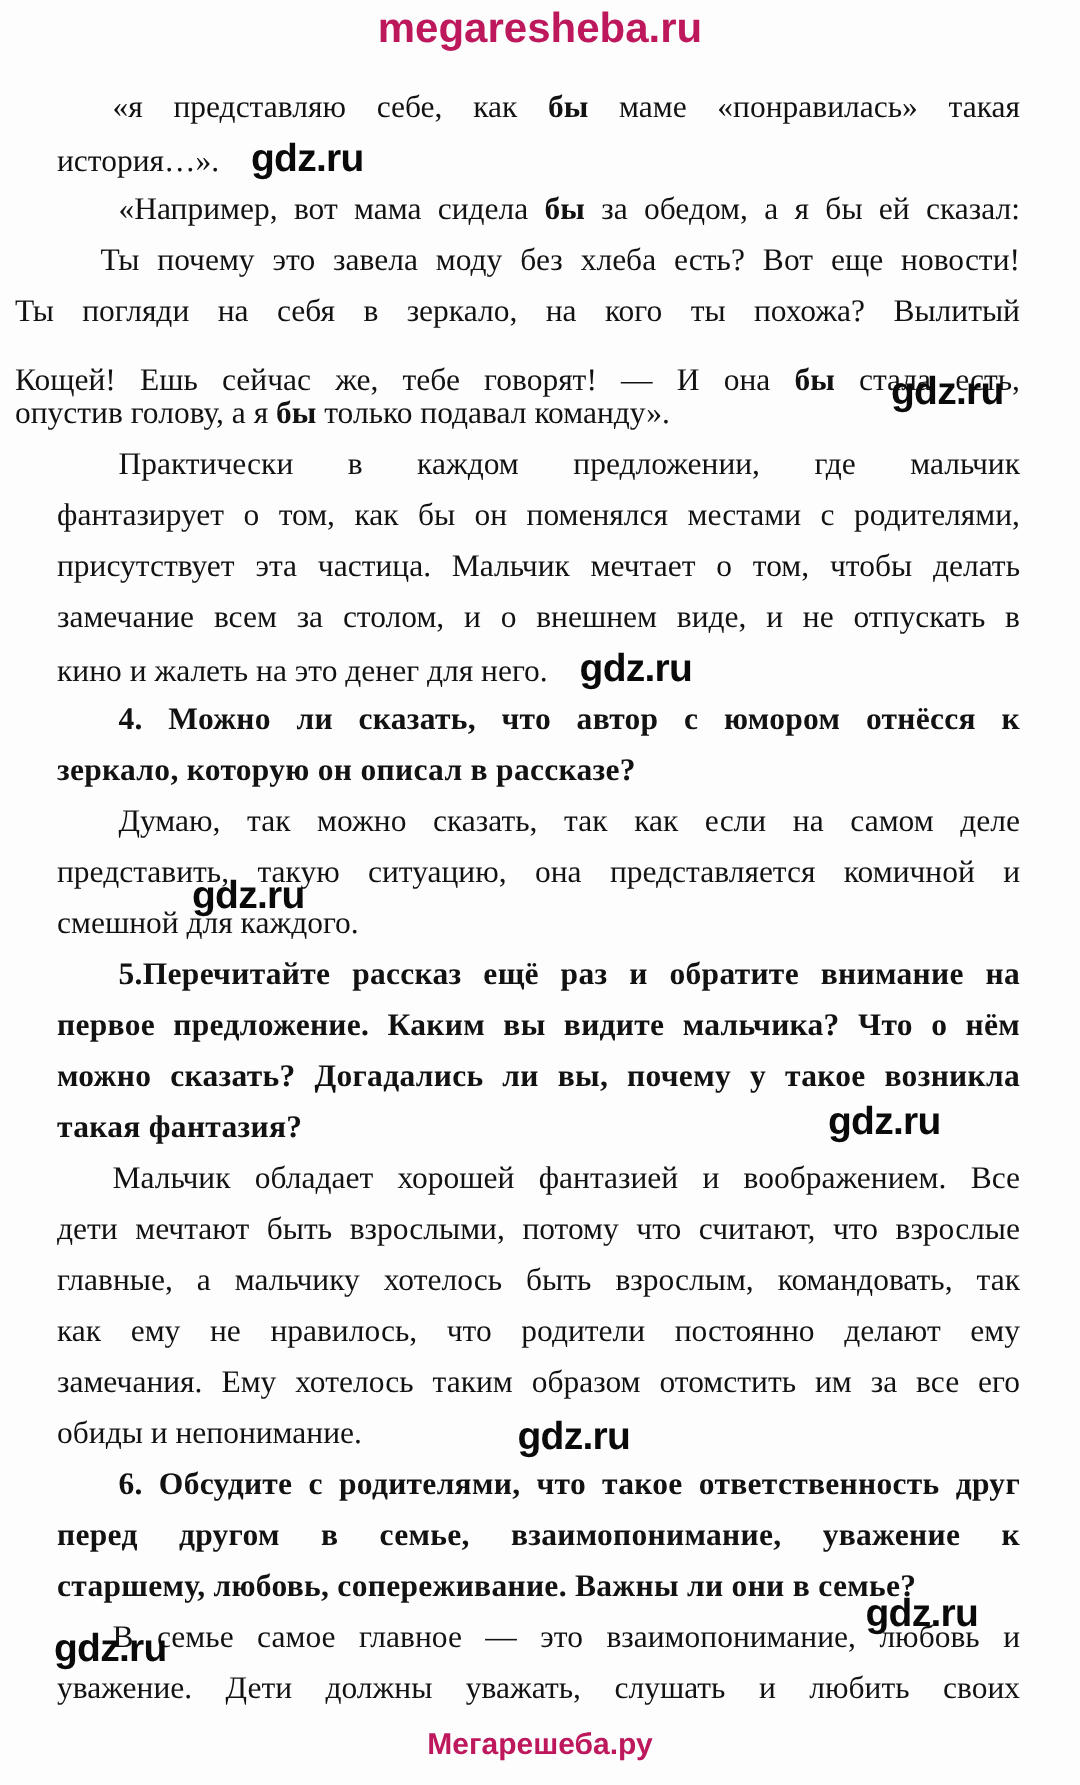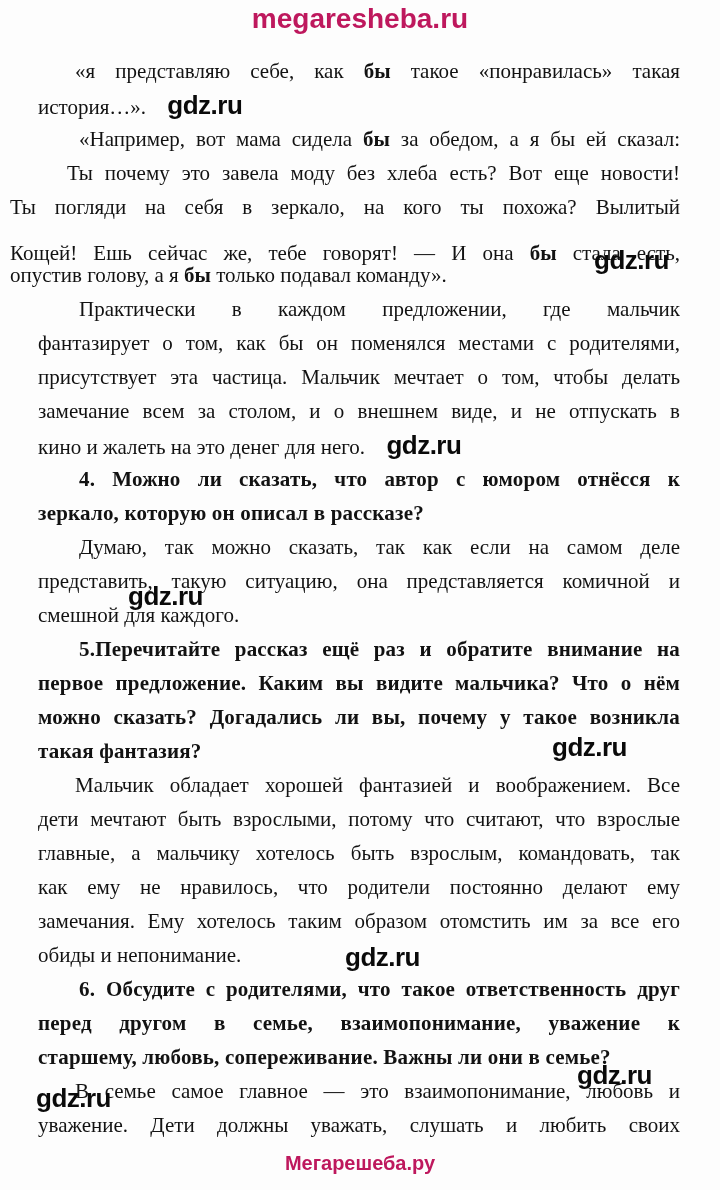--- a/index.html
+++ b/index.html
@@ -45,21 +45,21 @@
   }
   .wm{position:absolute;line-height:26px;}
   .wm-inline{display:inline-block;margin-left:16px;vertical-align:baseline;}
 </style>
 </head>
 <body>
 
 <div id="page">
   <div id="site-header" class="site-banner">megaresheba.ru</div>
   <div id="text-layer">
-      <div class="line justify" style="top: 54px; left: 75px; width: 605px;"><span>«я представляю себе, как </span><span class="seg-bold">бы</span><span> такое «понравилась» такая</span></div>
+      <div class="line justify" style="top: 54px; left: 75px; width: 605px;"><span>«я представляю себе, как </span><span class="seg-bold">бы</span><span> маме «понравилась» такая</span></div>
       <div class="line" style="top: 88px; left: 38px;"><span>история…». </span><span class="wm-inline">gdz.ru</span></div>
       <div class="line justify" style="top: 122px; left: 79px; width: 601px;"><span>«Например, вот мама сидела </span><span class="seg-bold">бы</span><span> за обедом, а я бы ей сказал:</span></div>
       <div class="line justify" style="top: 156px; left: 67px; width: 613px;"><span>Ты почему это завела моду без хлеба есть? Вот еще новости!</span></div>
       <div class="line justify" style="top: 190px; left: 10px; width: 670px;"><span>Ты погляди на себя в зеркало, на кого ты похожа? Вылитый</span></div>
       <div class="line justify" style="top: 224px; left: 10px; width: 670px; margin-top: 12px;"><span>Кощей! Ешь сейчас же, тебе говорят! — И она </span><span class="seg-bold">бы</span><span> стала есть,</span></div>
       <div class="line" style="top: 258px; left: 10px; text-align: right;"><span>опустив голову, а я </span><span class="seg-bold">бы</span><span> только подавал команду».</span></div>
       <div class="line justify" style="top: 292px; left: 79px; width: 601px;"><span>Практически в каждом предложении, где мальчик</span></div>
       <div class="line justify" style="top: 326px; left: 38px; width: 642px;"><span>фантазирует о том, как бы он поменялся местами с родителями,</span></div>
       <div class="line justify" style="top: 360px; left: 38px; width: 642px;"><span>присутствует эта частица. Мальчик мечтает о том, чтобы делать</span></div>
       <div class="line justify" style="top: 394px; left: 38px; width: 642px;"><span>замечание всем за столом, и о внешнем виде, и не отпускать в</span></div>

